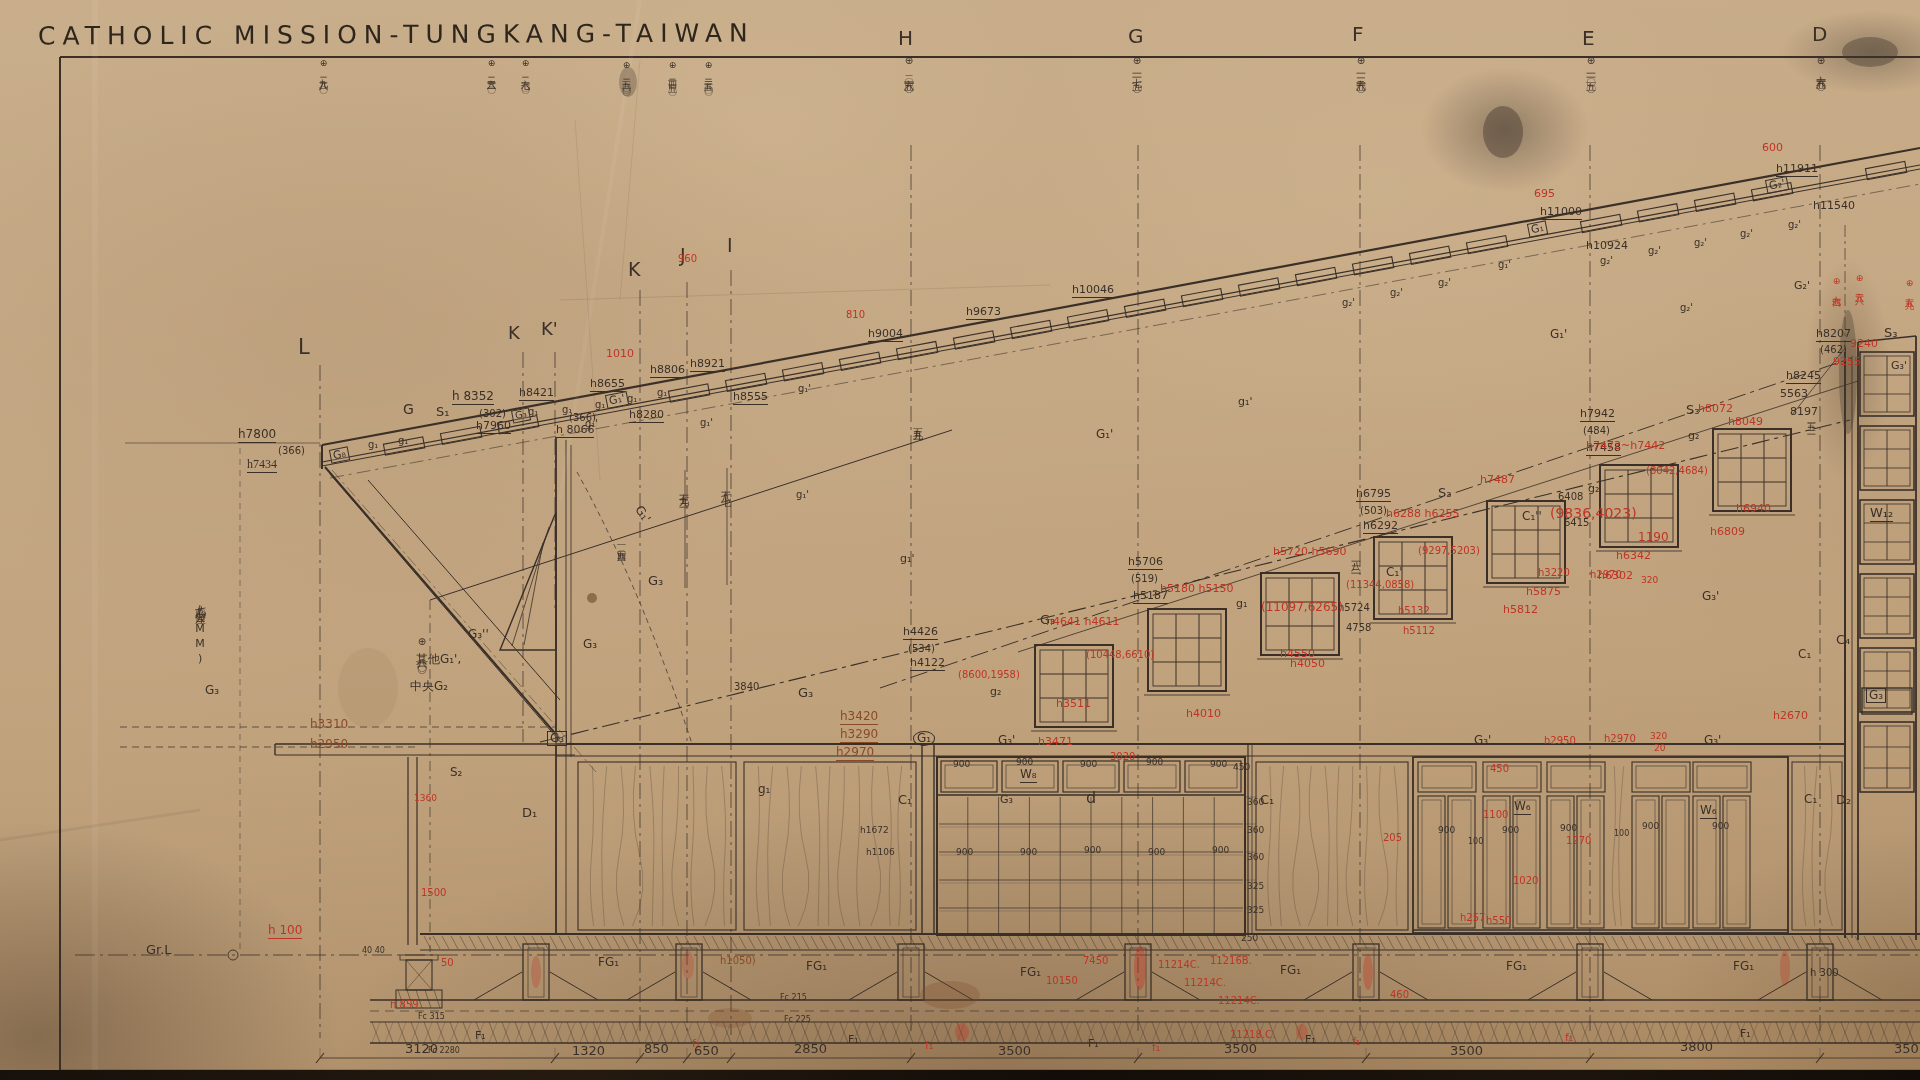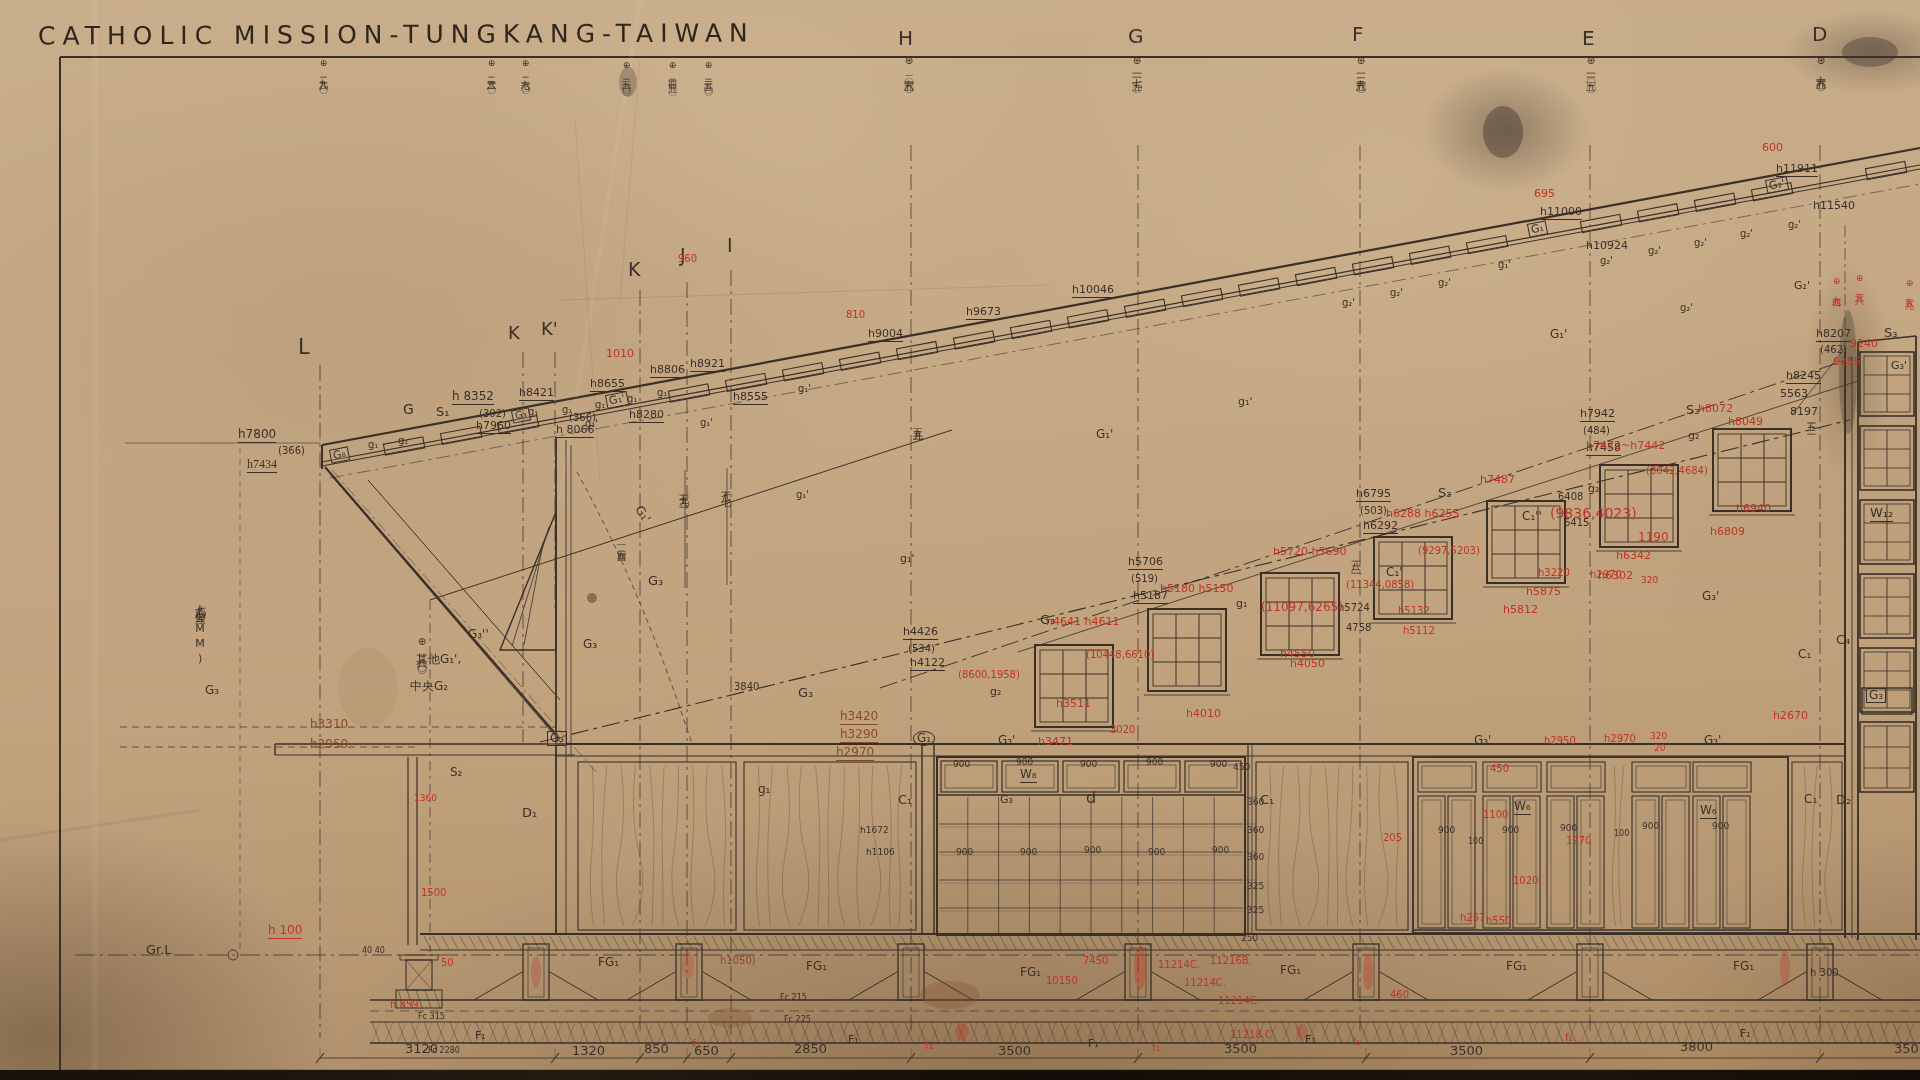--- a/index.html
+++ b/index.html
@@ -988,21 +988,21 @@
       <span style="left: 1016px; top: 758px; font-size: 9px;">900</span>
       <span style="left: 1080px; top: 760px; font-size: 9px;">900</span>
       <span style="left: 1146px; top: 758px; font-size: 9px;">900</span>
       <span style="left: 1210px; top: 760px; font-size: 9px;">900</span>
       <span style="left: 956px; top: 848px; font-size: 9px;">900</span>
       <span style="left: 1020px; top: 848px; font-size: 9px;">900</span>
       <span style="left: 1084px; top: 846px; font-size: 9px;">900</span>
       <span style="left: 1148px; top: 848px; font-size: 9px;">900</span>
       <span style="left: 1212px; top: 846px; font-size: 9px;">900</span>
       <span style="left: 1233px; top: 763px; font-size: 9px;">450</span>
-      <span class="r" style="left: 1110px; top: 725px; font-size: 10px;">3020</span>
+      <span class="r" style="left: 1110px; top: 752px; font-size: 10px;">3020</span>
       <span style="left: 1247px; top: 798px; font-size: 9px;">360</span>
       <span style="left: 1247px; top: 826px; font-size: 9px;">360</span>
       <span style="left: 1247px; top: 853px; font-size: 9px;">360</span>
       <span style="left: 1247px; top: 882px; font-size: 9px;">325</span>
       <span style="left: 1247px; top: 906px; font-size: 9px;">325</span>
       <span style="left: 1241px; top: 934px; font-size: 9px;">250</span>
       <span style="left: 1260px; top: 793px; font-size: 13px;">C₁</span>
       <span style="left: 998px; top: 734px; font-size: 12px;">G₃'</span>
       <span style="left: 734px; top: 682px; font-size: 10px;">3840</span>
       <span style="left: 1474px; top: 734px; font-size: 12px;">G₃'</span>

